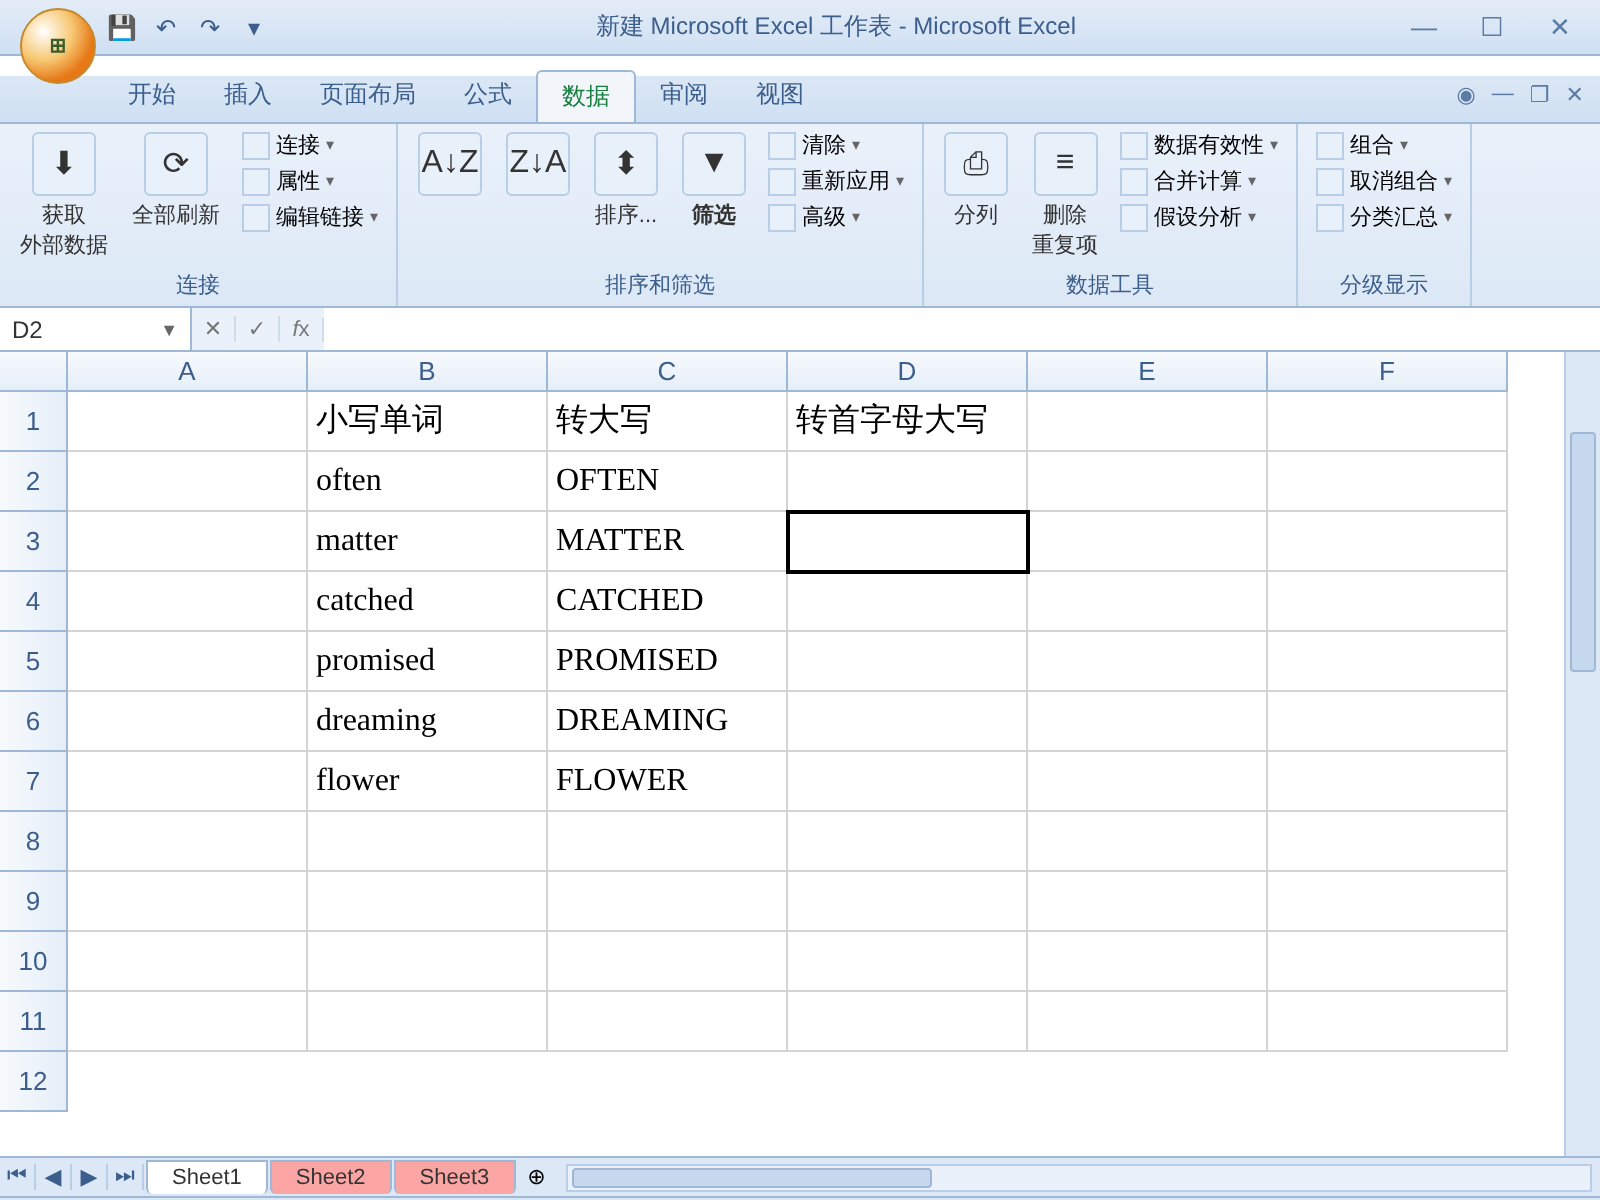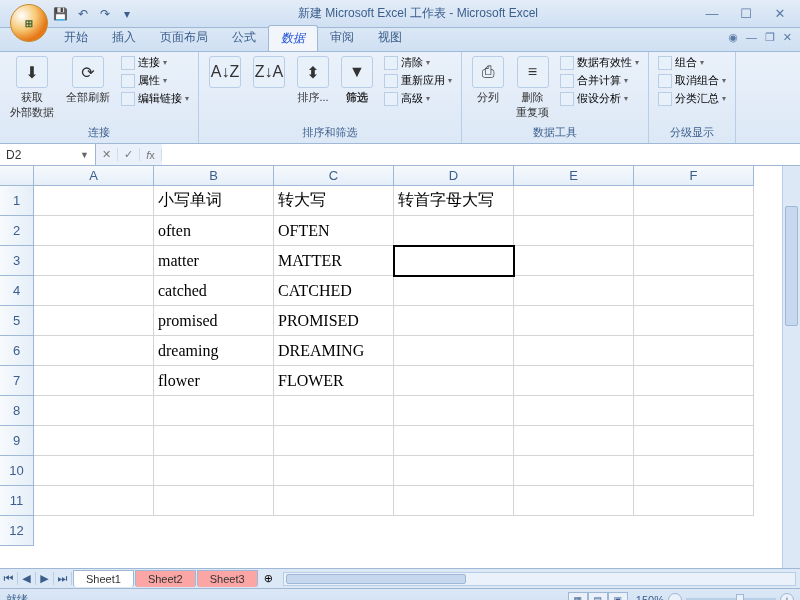--- a/index.html
+++ b/index.html
@@ -8,23 +8,23 @@
 
 .titlebar { height: 28px; background: linear-gradient(#e4ecf7,#cfe0f3); display: flex; align-items: center; position: relative; border-bottom: 1px solid #9fb8d5; }
 .office-btn { width: 38px; height: 38px; margin: 2px 4px; border-radius: 50%; background: radial-gradient(circle at 30% 30%,#fff,#f7c873 40%,#e67817 70%); border: 1px solid #c58a2e; position: absolute; top: 2px; left: 6px; z-index: 10; display:flex;align-items:center;justify-content:center;font-size:10px;font-weight:bold;color:#3b5e2b;}
 .qat { display: flex; gap: 4px; margin-left: 52px; align-items: center; }
 .qat-btn { width: 18px; height: 18px; display: flex; align-items: center; justify-content: center; color: #3b5e8c; cursor: pointer; }
 .title-text { flex: 1; text-align: center; color: #3b5e8c; font-size: 12px; }
 .winctrls { display: flex; gap: 10px; margin-right: 8px; }
 .winctrls span { width: 24px; text-align: center; color: #5b7ba5; cursor: pointer; font-size: 13px; }
 
 
-.tabrow { height: 24px; background: linear-gradient(#dbe7f5,#cfe0f3); display: flex; align-items: flex-end; padding-left: 52px; border-bottom: 1px solid #9fb8d5; position: relative; }
+.tabrow { height: 24px; background: linear-gradient(#dbe7f5,#cfe0f3); display: flex; align-items: flex-end; padding-left: 52px; border-bottom: 1px solid #9fb8d5; position: relative; margin-top: 10px; }
 .tab { padding: 4px 12px; color: #3b5e8c; cursor: pointer; font-size: 12px; }
-.tab.active { background: #f2f6fb; border: 1px solid #9fb8d5; border-bottom: none; border-radius: 3px 3px 0 0; color: #1d4ed8; font-style: italic; }
+.tab.active { background: #f2f6fb; border: 1px solid #9fb8d5; border-bottom: none; border-radius: 3px 3px 0 0; color: #15803d; }
 .tabrow-right { position: absolute; right: 8px; top: 3px; display: flex; gap: 8px; }
 .tabrow-right span { color: #5b7ba5; cursor: pointer; font-size: 11px; }
 
 
 .ribbon { height: 92px; background: linear-gradient(#eaf1fa,#dce8f6); display: flex; border-bottom: 1px solid #9fb8d5; }
 .group { border-right: 1px solid #b8cde6; display: flex; flex-direction: column; padding: 2px 6px; min-width: 60px; }
 .group-body { flex: 1; display: flex; gap: 4px; align-items: flex-start; }
 .group-label { text-align: center; color: #3b5e8c; font-size: 11px; padding: 1px 0; }
 .bigbtn { display: flex; flex-direction: column; align-items: center; gap: 2px; padding: 2px 4px; cursor: pointer; font-size: 11px; color: #333; }
 .bigbtn .ico { width: 32px; height: 32px; background: #e8f0fa; border: 1px solid #b8cde6; border-radius: 3px; display:flex;align-items:center;justify-content:center;font-size:16px; }

